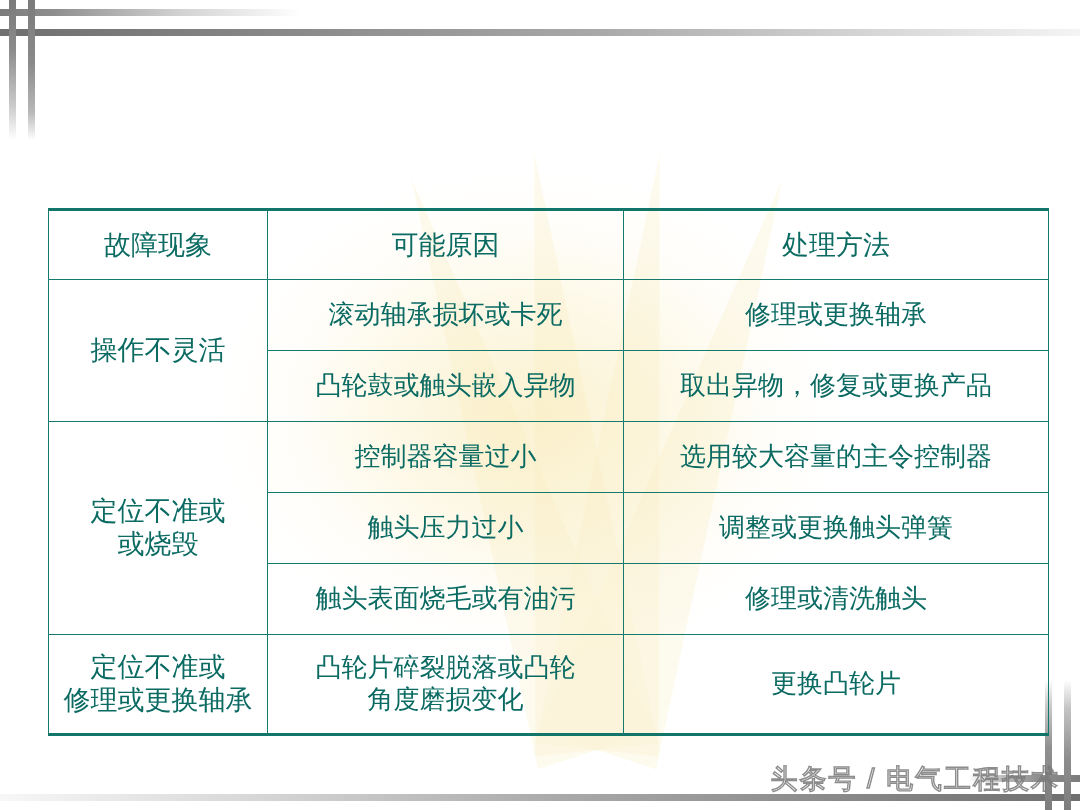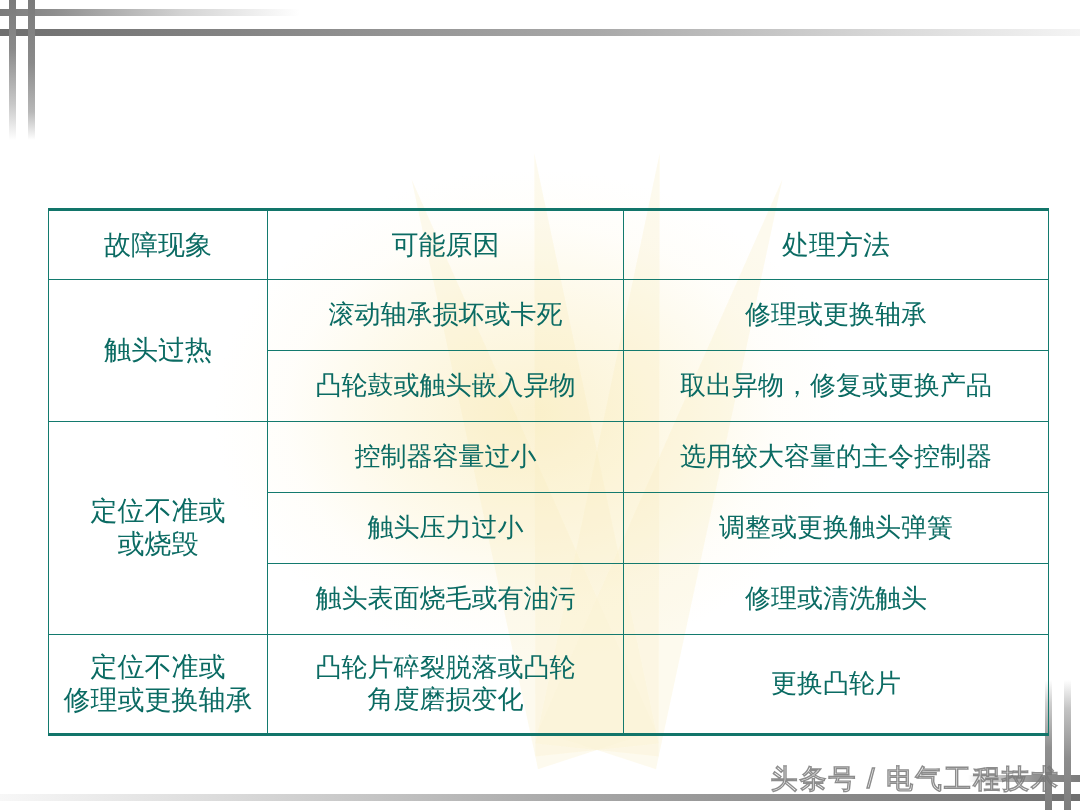--- a/index.html
+++ b/index.html
@@ -242,21 +242,21 @@
           <col class="c3">
       </colgroup>
       <tbody>
         <tr class="thead">
           <td class="hdr">故障现象</td>
           <td class="hdr">可能原因</td>
           <td class="hdr">处理方法</td>
         </tr>
 
         <tr>
-          <td class="sym tall" rowspan="2">触头过热</td>
+          <td class="sym tall" rowspan="2">操作不灵活</td>
           <td class="tall">滚动轴承损坏或卡死</td>
           <td class="tall">修理或更换轴承</td>
         </tr>
         <tr>
           <td class="tall">凸轮鼓或触头嵌入异物</td>
           <td class="tall nowrapc">取出异物，修复或更换产品</td>
         </tr>
 
         <tr>
           <td class="sym" rowspan="3">

